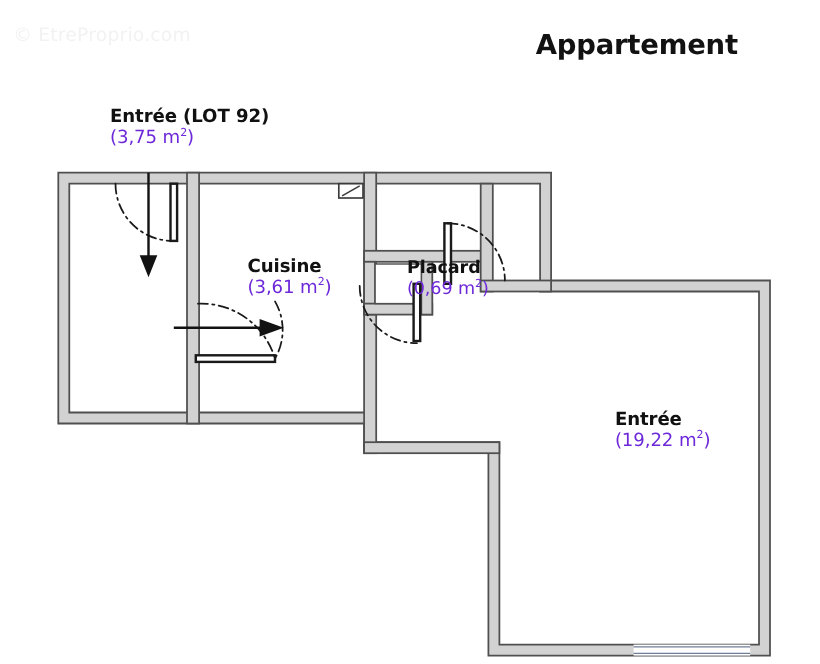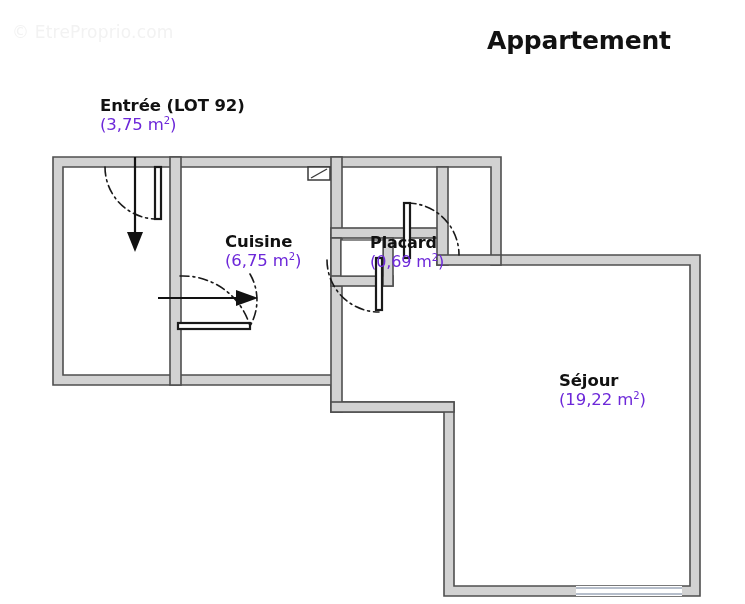--- a/index.html
+++ b/index.html
@@ -211,28 +211,28 @@
 
   </svg>
 
   <div class="room-label entree">
     <span class="room-name">Entrée (LOT 92)</span>
     <span class="room-area"><span>(3,75 m</span><sup>2</sup><span>)</span></span>
   </div>
 
   <div class="room-label cuisine">
     <span class="room-name">Cuisine</span>
-    <span class="room-area"><span>(6,75 m</span><sup>2</sup><span>)</span></span>
+    <span class="room-area"><span>(3,61 m</span><sup>2</sup><span>)</span></span>
   </div>
 
 
   <div class="room-label placard">
     <span class="room-name">Placard</span>
     <span class="room-area"><span>(0,69 m</span><sup>2</sup><span>)</span></span>
   </div>
 
 
   <div class="room-label sejour">
-    <span class="room-name">Séjour</span>
+    <span class="room-name">Entrée</span>
     <span class="room-area"><span>(19,22 m</span><sup>2</sup><span>)</span></span>
   </div>
 
 </div>
 
 </body></html>

